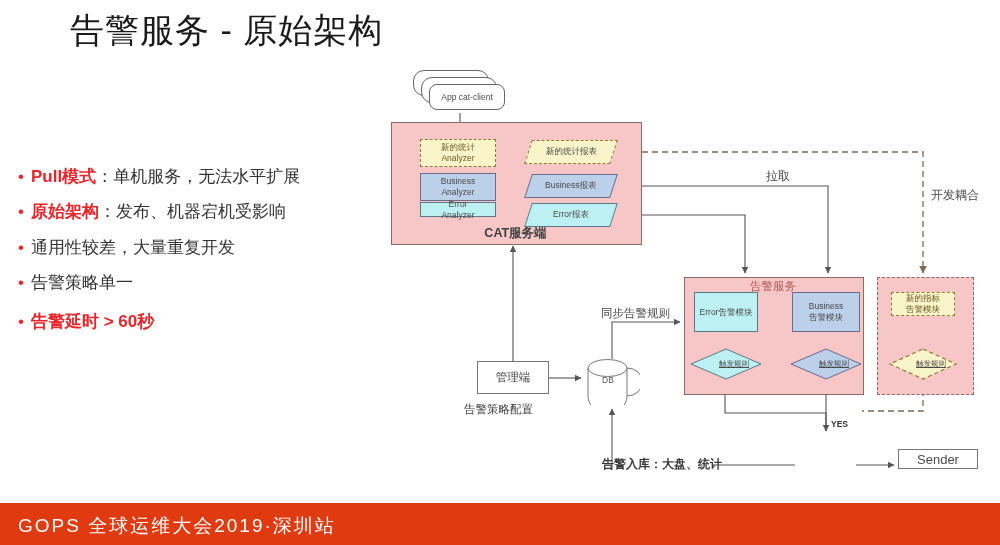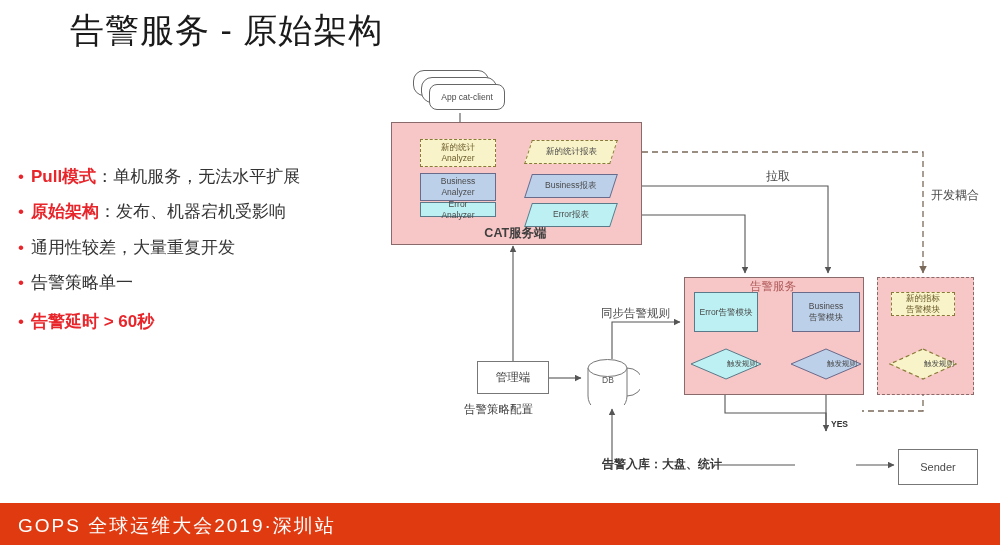--- a/index.html
+++ b/index.html
@@ -72,44 +72,44 @@
   .yellowd{background:#f8f3c8;border:1.4px dashed #8a7a3a;color:#6a5a2a;}
 
   
   .para{position:absolute;box-sizing:border-box;display:flex;align-items:center;
         justify-content:center;text-align:center;font-size:8.5px;color:#4a4a4a;
         transform:skewX(-18deg);}
   .para > span{transform:skewX(18deg);display:block;}
 
   
   .dia{position:absolute;box-sizing:border-box;}
-  .dia .inner{position:absolute;left:16px;top:0;width:100%;height:100%;
+  .dia .inner{position:absolute;left:8px;top:0;width:100%;height:100%;
     display:flex;align-items:center;justify-content:center;font-size:7.5px;color:#4a4a4a;
-    clip-path:polygon(50% 0,100% 50%,50% 100%,0 50%);}
+    clip-path:polygon(50% 0,100% 50%,50% 100%,0 50%);text-decoration:underline;}
   .dia svg{position:absolute;left:0;top:0;}
 
   
   .wbox{background:#ffffff;border:1px solid #777;}
 
   
   .client{position:absolute;box-sizing:border-box;background:#fff;border:1.2px solid #666;
           border-radius:11px;}
 
   
   #db{position:absolute;left:585px;top:359px;width:55px;height:46px;}
   #db-label{position:absolute;left:585px;top:375px;width:46px;text-align:center;
     font-size:8.5px;color:#555;}
 
   
   #alarm-event{position:absolute;left:797px;top:435px;width:58px;height:58px;
     border:1.2px solid #777;border-radius:50%;background:#fff;
     display:flex;align-items:center;justify-content:center;font-size:8px;color:#4a4a4a;}
 
-  #sender{position:absolute;left:898px;top:449px;width:80px;height:36px;
-    font-size:11px;}
+  #sender{position:absolute;left:898px;top:449px;width:80px;height:20px;
+    font-size:13px;}
 
   #admin{position:absolute;left:477px;top:361px;width:72px;height:33px;font-size:11.5px;color:#3f3f3f;justify-content:center;}
 </style>
 </head>
 <body>
 
 <div id="slide">
 
   <div id="title">告警服务 - 原始架构</div>
 

